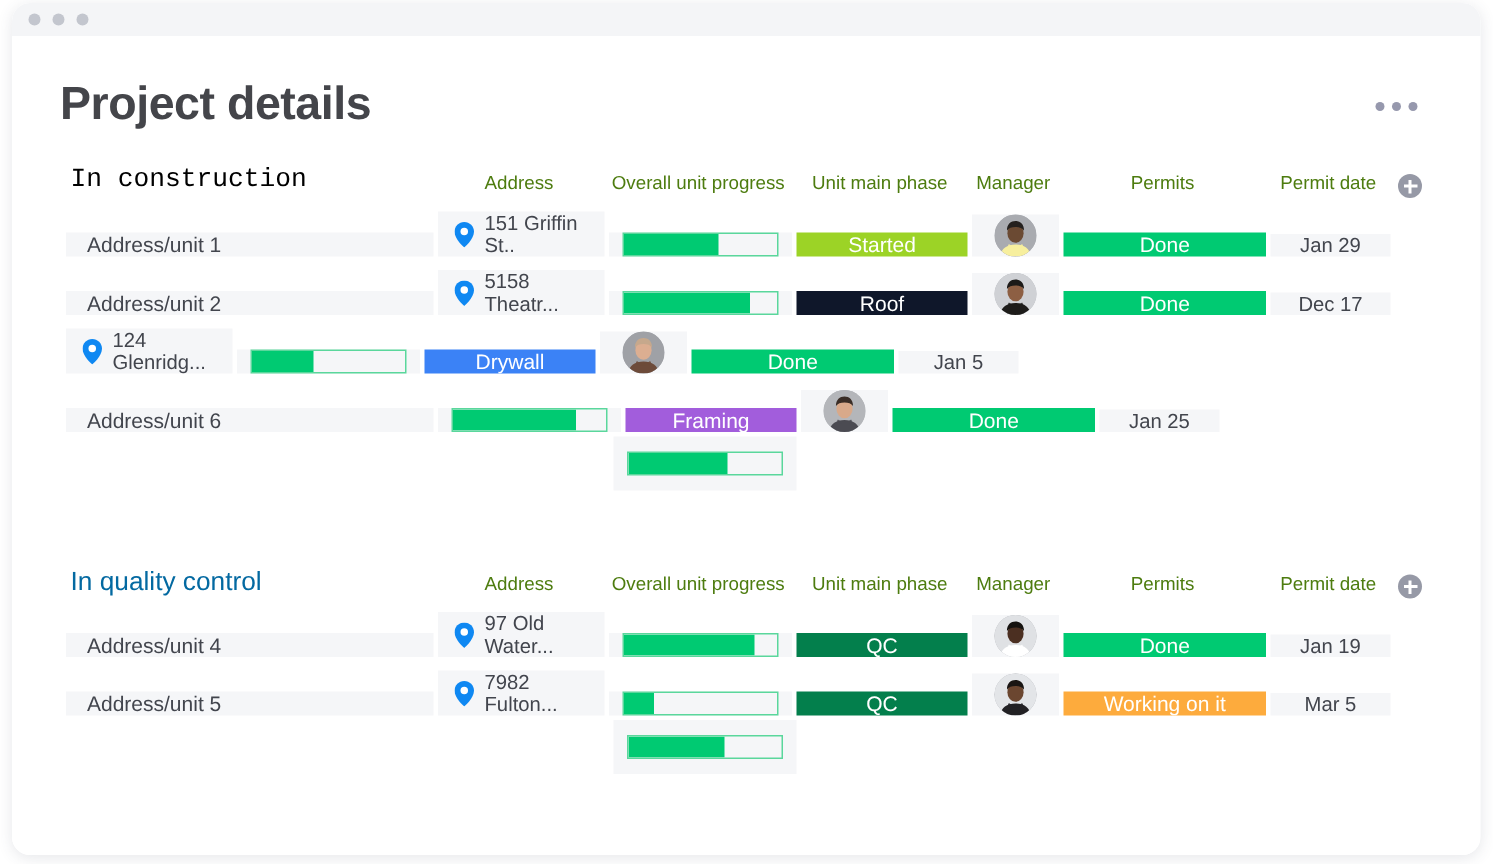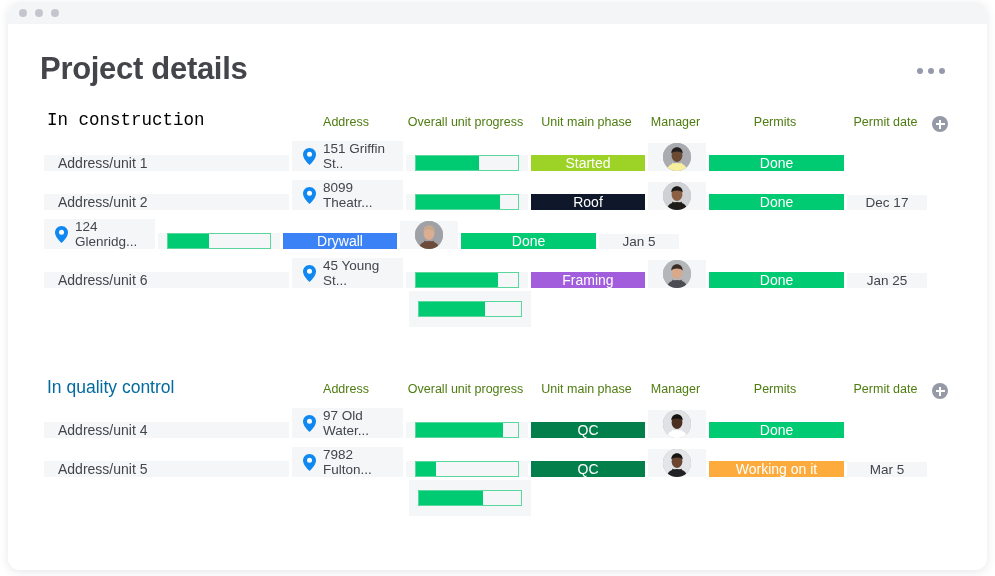--- a/index.html
+++ b/index.html
@@ -262,31 +262,32 @@
                 <svg width="28" height="28" viewBox="0 0 28 28">
                   <rect width="28" height="28" fill="#a9abb0"></rect>
                   <path d="M4 28c0-5.2 4.5-8 10-8s10 2.8 10 8z" fill="#f7ef9e"></path>
                   <ellipse cx="14" cy="12.5" rx="5.4" ry="6.4" fill="#6b4a33"></ellipse>
                   <path d="M8.3 10.6c0-4.2 2.6-6.3 5.7-6.3s5.7 2.1 5.7 6.3c-1.2-1.4-3.1-2.2-5.7-2.2s-4.5.8-5.7 2.2z" fill="#24201e"></path>
                   <path d="M9.6 19.6c1.3 1 2.8 1.5 4.4 1.5s3.1-.5 4.4-1.5l.7 1.2c-1.5 1.3-3.3 1.9-5.1 1.9s-3.6-.6-5.1-1.9z" fill="#f7ef9e" opacity="0.85"></path>
                 </svg>
               </span>
             </div>
             <div class="cell c-permits" style="background:#00ca72">Done</div>
+            <div class="cell c-date">Jan 29</div>
             <div class="cell c-blank"></div>
           </div>
           <div class="row">
             <div class="accent" style="background:#579bfc"></div>
             <div class="cell c-name">Address/unit 2</div>
             <div class="cell c-address">
               <span class="pin"><svg width="13" height="17" viewBox="0 0 13 17">
                   <path d="M6.5 0C2.9 0 0 2.9 0 6.5C0 11.4 6.5 17 6.5 17S13 11.4 13 6.5C13 2.9 10.1 0 6.5 0Z" fill="#0f88f2"></path>
                   <circle cx="6.5" cy="6.3" r="2.5" fill="#ffffff"></circle>
                 </svg></span>
-              <span>8099 Theatr...</span>
+              <span>5158 Theatr...</span>
             </div>
             <div class="cell c-progress">
               <div class="bar-outer">
                 <div class="bar-fill" style="width:82%"></div>
               </div>
             </div>
             <div class="cell c-phase" style="background:#0f172a">Roof</div>
             <div class="cell c-manager">
               <span class="avatar">
                 <svg width="28" height="28" viewBox="0 0 28 28">
@@ -328,27 +329,20 @@
                 </svg>
               </span>
             </div>
             <div class="cell c-permits" style="background:#00ca72">Done</div>
             <div class="cell c-date">Jan 5</div>
             <div class="cell c-blank"></div>
           </div>
           <div class="row">
             <div class="accent" style="background:#579bfc"></div>
             <div class="cell c-name">Address/unit 6</div>
-            <div class="cell c-address">
-              <span class="pin"><svg width="13" height="17" viewBox="0 0 13 17">
-                  <path d="M6.5 0C2.9 0 0 2.9 0 6.5C0 11.4 6.5 17 6.5 17S13 11.4 13 6.5C13 2.9 10.1 0 6.5 0Z" fill="#0f88f2"></path>
-                  <circle cx="6.5" cy="6.3" r="2.5" fill="#ffffff"></circle>
-                </svg></span>
-              <span>45 Young St...</span>
-            </div>
             <div class="cell c-progress">
               <div class="bar-outer">
                 <div class="bar-fill" style="width:80%"></div>
               </div>
             </div>
             <div class="cell c-phase" style="background:#a25ddc">Framing</div>
             <div class="cell c-manager">
               <span class="avatar">
                 <svg width="28" height="28" viewBox="0 0 28 28">
                   <rect width="28" height="28" fill="#b4b6ba"></rect>
@@ -406,20 +400,21 @@
                 <svg width="28" height="28" viewBox="0 0 28 28">
                   <rect width="28" height="28" fill="#dfe1e4"></rect>
                   <path d="M4 28c0-5.2 4.5-8 10-8s10 2.8 10 8z" fill="#ffffff"></path>
                   <ellipse cx="14" cy="12.5" rx="5.4" ry="6.4" fill="#4b2f21"></ellipse>
                   <path d="M8.3 10.6c0-4.2 2.6-6.3 5.7-6.3s5.7 2.1 5.7 6.3c-1.2-1.4-3.1-2.2-5.7-2.2s-4.5.8-5.7 2.2z" fill="#15120f"></path>
                   <path d="M9.6 19.6c1.3 1 2.8 1.5 4.4 1.5s3.1-.5 4.4-1.5l.7 1.2c-1.5 1.3-3.3 1.9-5.1 1.9s-3.6-.6-5.1-1.9z" fill="#ffffff" opacity="0.85"></path>
                 </svg>
               </span>
             </div>
             <div class="cell c-permits" style="background:#00ca72">Done</div>
+            <div class="cell c-date">Jan 19</div>
             <div class="cell c-blank"></div>
           </div>
           <div class="row">
             <div class="accent" style="background:#0f9d58"></div>
             <div class="cell c-name">Address/unit 5</div>
             <div class="cell c-address">
               <span class="pin"><svg width="13" height="17" viewBox="0 0 13 17">
                   <path d="M6.5 0C2.9 0 0 2.9 0 6.5C0 11.4 6.5 17 6.5 17S13 11.4 13 6.5C13 2.9 10.1 0 6.5 0Z" fill="#0f88f2"></path>
                   <circle cx="6.5" cy="6.3" r="2.5" fill="#ffffff"></circle>
                 </svg></span>

